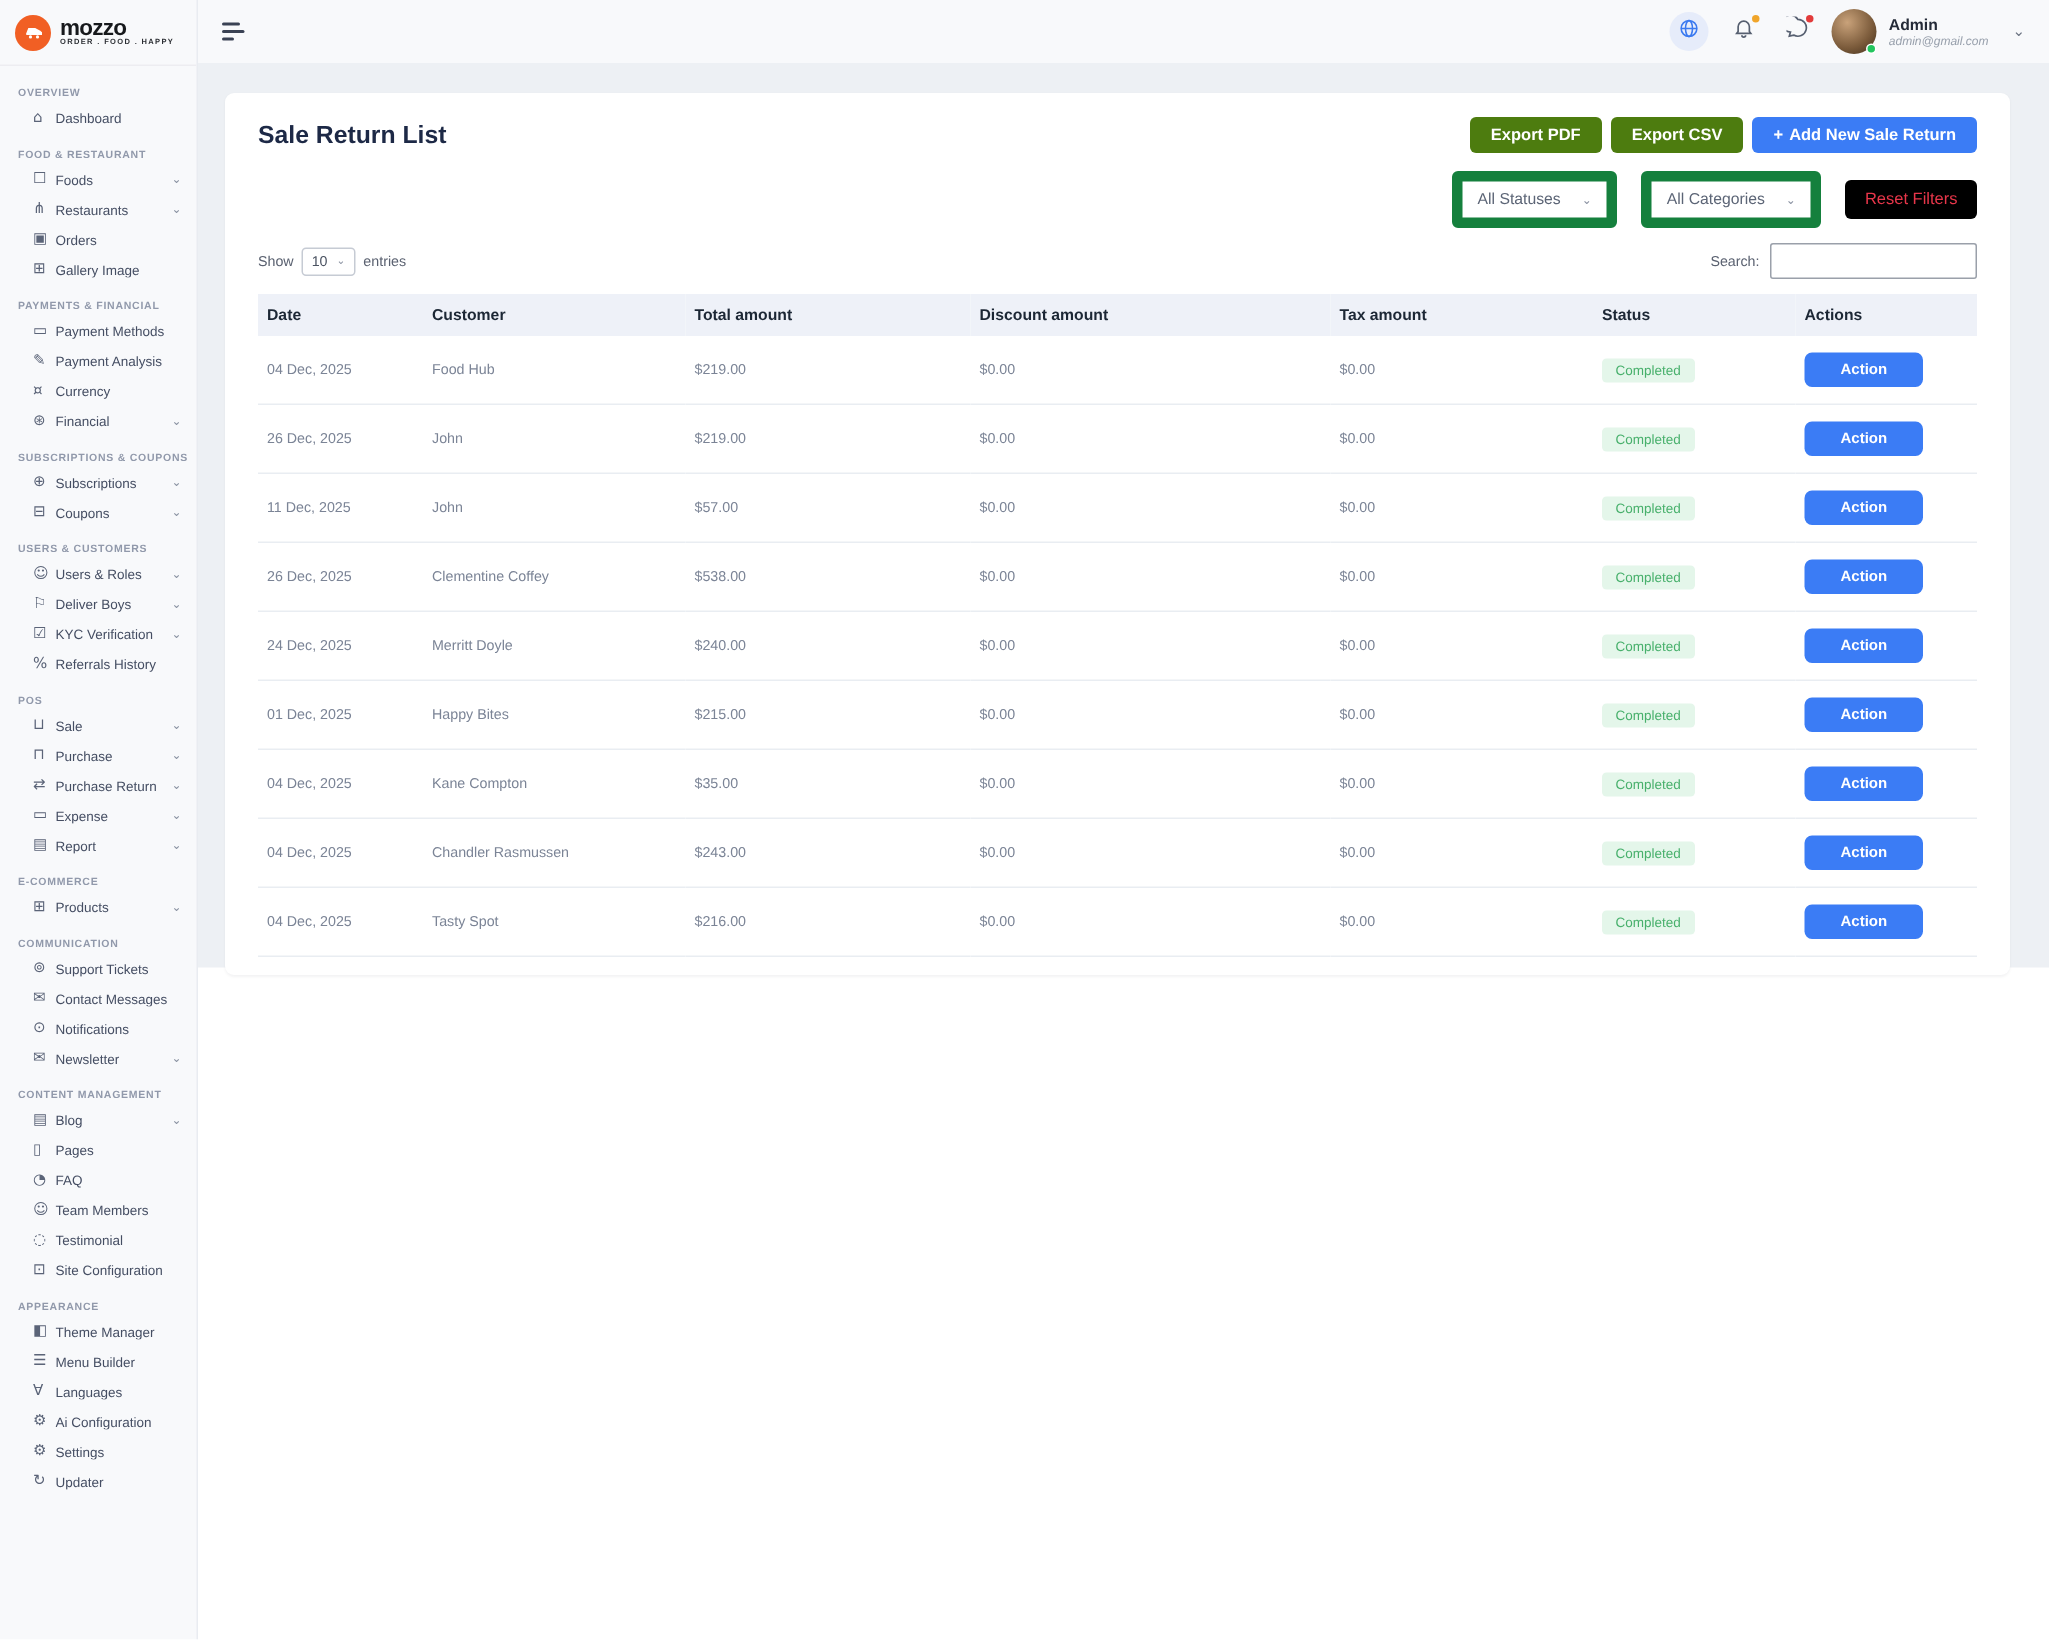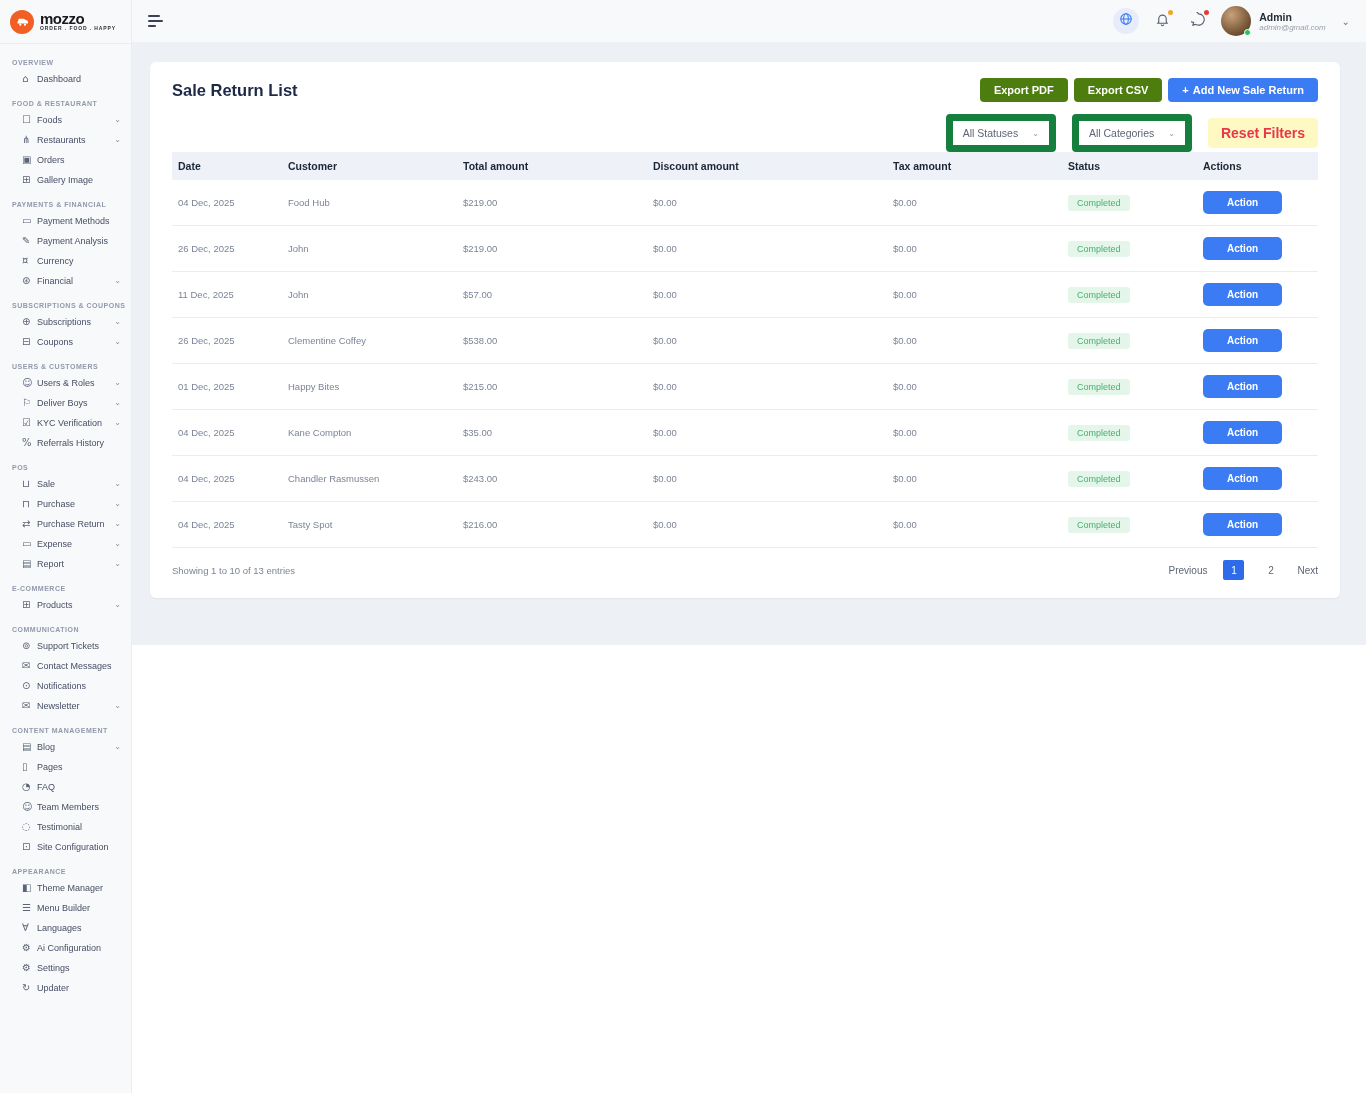--- a/index.html
+++ b/index.html
@@ -51,21 +51,21 @@
   .head-buttons { display:flex; gap:6px; }
   .btn { border:none; border-radius:4px; font-family:"Liberation Sans",sans-serif; font-size:11px; font-weight:700; padding:6px 14px; cursor:pointer; }
   .btn-dark { background:#4d7c0f; color:#ffffff; }
   .btn-blue { background:#3b7cf5; color:#ffffff; }
   .plus-ic { font-weight:700; margin-right:4px; }
 
   .filters-row { display:flex; justify-content:flex-end; align-items:center; gap:16px; margin-top:12px; }
   .select-box { display:flex; align-items:center; gap:14px; background:#fff; border:7px solid #15803d; border-radius:4px; padding:6px 10px; font-size:10.5px; color:#5c6576; cursor:pointer; }
   .select-box .sel-chev { font-family:"DejaVu Sans", sans-serif; font-size:8px; color:#8a92a2; }
   .select-box .sel-chev::before { content:"⌄"; }
-  .reset-btn { background:#fef9c3; border:none; border-radius:4px; color:#e8364a; font-family:"Liberation Sans",sans-serif; font-size:14px; font-weight:700; padding:7px 13px; cursor:pointer; }
+  .reset-btn { background:#000000; border:none; border-radius:4px; color:#e8364a; font-family:"Liberation Sans",sans-serif; font-size:11px; font-weight:400; padding:7px 13px; cursor:pointer; }
 
   .tools-row { display:flex; justify-content:space-between; align-items:center; margin-top:10px; margin-bottom:10px; }
   .show-entries { display:flex; align-items:center; gap:5px; font-size:9.5px; color:#5a6170; }
   .mini-select { display:flex; align-items:center; gap:6px; border:1px solid #c6cbd4; border-radius:3px; padding:3px 6px; font-size:9.5px; color:#4b5362; background:#fff; cursor:pointer; }
   .mini-select .sel-chev { font-family:"DejaVu Sans", sans-serif; font-size:7px; color:#8a92a2; }
   .mini-select .sel-chev::before { content:"⌄"; }
   .search-wrap { display:flex; align-items:center; gap:7px; font-size:9.5px; color:#5a6170; }
   .search-input { width:138px; height:24px; border:1px solid #9aa0aa; border-radius:2px; background:#fff; font-family:"Liberation Sans",sans-serif; font-size:10px; padding:0 6px; color:#333; }
 
   
@@ -355,20 +355,34 @@
             <span>All Statuses</span>
             <span class="sel-chev"></span>
           </div>
           <div class="select-box">
             <span>All Categories</span>
             <span class="sel-chev"></span>
           </div>
           <button class="reset-btn">Reset Filters</button>
         </div>
 
+        <div class="tools-row">
+          <div class="show-entries">
+            <span>Show</span>
+            <span class="mini-select">
+              <span>10</span>
+              <span class="sel-chev"></span>
+            </span>
+            <span>entries</span>
+          </div>
+          <div class="search-wrap">
+            <span>Search:</span>
+            <input class="search-input" type="text" value="" style="">
+          </div>
+        </div>
 
         <table>
           <colgroup>
             <col style="width:110px">
               <col style="width:175px">
               <col style="width:190px">
               <col style="width:240px">
               <col style="width:175px">
               <col style="width:135px">
               <col>
@@ -415,20 +429,29 @@
             <tr>
               <td>26 Dec, 2025</td>
               <td>Clementine Coffey</td>
               <td>$538.00</td>
               <td>$0.00</td>
               <td>$0.00</td>
               <td><span class="badge">Completed</span></td>
               <td><button class="action-btn">Action</button></td>
             </tr>
             <tr>
+              <td>24 Dec, 2025</td>
+              <td>Merritt Doyle</td>
+              <td>$240.00</td>
+              <td>$0.00</td>
+              <td>$0.00</td>
+              <td><span class="badge">Completed</span></td>
+              <td><button class="action-btn">Action</button></td>
+            </tr>
+            <tr>
               <td>01 Dec, 2025</td>
               <td>Happy Bites</td>
               <td>$215.00</td>
               <td>$0.00</td>
               <td>$0.00</td>
               <td><span class="badge">Completed</span></td>
               <td><button class="action-btn">Action</button></td>
             </tr>
             <tr>
               <td>04 Dec, 2025</td>
@@ -453,26 +476,17 @@
               <td>Tasty Spot</td>
               <td>$216.00</td>
               <td>$0.00</td>
               <td>$0.00</td>
               <td><span class="badge">Completed</span></td>
               <td><button class="action-btn">Action</button></td>
             </tr>
           </tbody>
         </table>
 
-        <div class="card-foot">
-          <div class="foot-info">Showing 1 to 10 of 13 entries</div>
-          <div class="pagination">
-            <span class="page-link">Previous</span>
-            <span class="page-num active">1</span>
-            <span class="page-num">2</span>
-            <span class="page-link">Next</span>
-          </div>
-        </div>
 
       </section>
     </div>
   </div>
 </div>
 
 </body></html>

